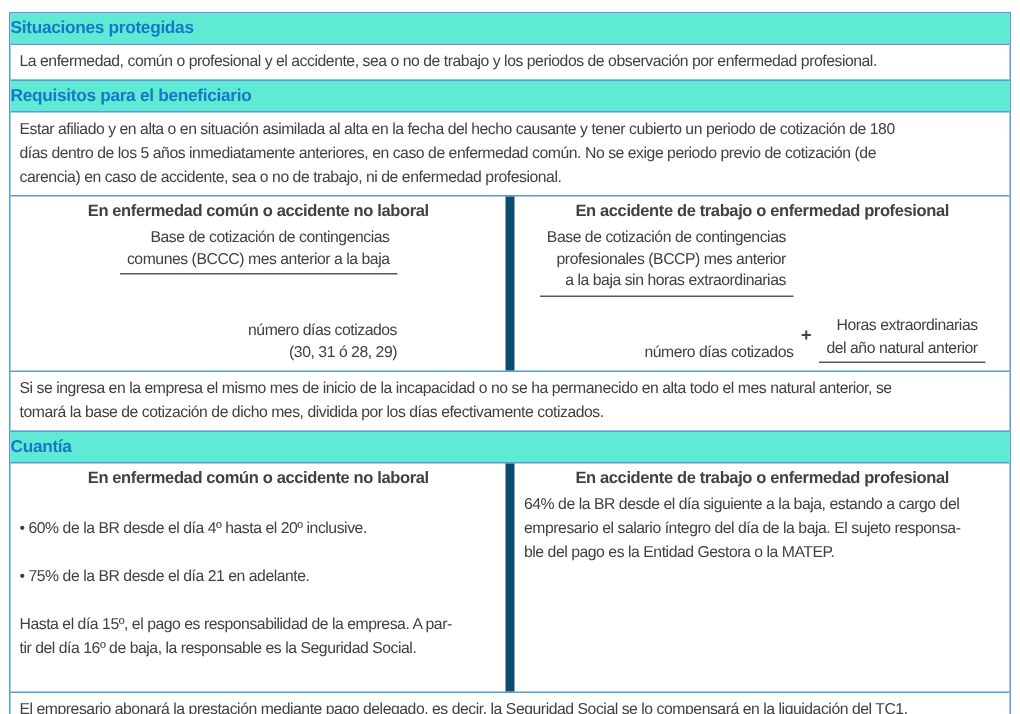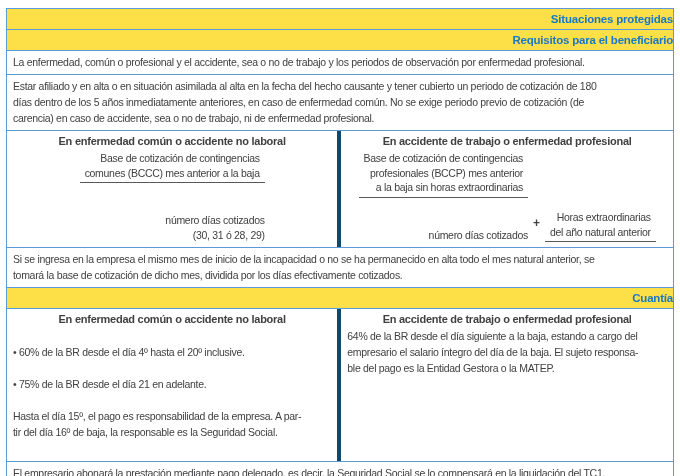--- a/index.html
+++ b/index.html
@@ -16,43 +16,43 @@
     left: 6px;
     top: 8px;
     width: 666px;
     border: 1px solid #5b9bd5;
   }
   .row {
     border-top: 1px solid #5b9bd5;
   }
   .row:first-child { border-top: none; }
   .hdr {
-    background: #fde047;
+    background: #5eead4;
     color: #1778c8;
     font-weight: bold;
     font-size: 11.5px;
     letter-spacing: -0.2px;
-    text-align: right;
+    text-align: left;
     padding: 4px 0 4px;
   }
   .txt {
     color: #414042;
     font-size: 10.5px;
     letter-spacing: -0.3px;
     line-height: 16px;
     padding: 3px 6px 4px;
     white-space: pre-line;
   }
   .cols { display: flex; align-items: stretch; }
   .col {
     box-sizing: border-box;
     padding: 2px 6px 5px;
   }
   .col-left  { width: 49.6%; }
-  .col-right { width: 50.4%; border-left: 4px solid #0c4a6e; }
+  .col-right { width: 50.4%; border-left: 6px solid #0c4a6e; }
   .col-hdr {
     color: #414042;
     font-weight: bold;
     font-size: 11px;
     letter-spacing: -0.25px;
     text-align: center;
     padding: 2px 0 3px;
   }
   .col-body {
     color: #414042;
@@ -94,23 +94,23 @@
     font-weight: bold;
     padding-bottom: 12px;
   }
 </style>
 </head>
 <body>
 
 <div class="table-wrap">
 
   <div class="row hdr">Situaciones protegidas</div>
+  <div class="row txt">La enfermedad, común o profesional y el accidente, sea o no de trabajo y los periodos de observación por enfermedad profesional.</div>
+
   <div class="row hdr">Requisitos para el beneficiario</div>
-
-  <div class="row txt">La enfermedad, común o profesional y el accidente, sea o no de trabajo y los periodos de observación por enfermedad profesional.</div>
   <div class="row txt">Estar afiliado y en alta o en situación asimilada al alta en la fecha del hecho causante y tener cubierto un periodo de cotización de 180
 días dentro de los 5 años inmediatamente anteriores, en caso de enfermedad común. No se exige periodo previo de cotización (de
 carencia) en caso de accidente, sea o no de trabajo, ni de enfermedad profesional.</div>
 
   <div class="row cols">
     <div class="col col-left">
       <div class="col-hdr">En enfermedad común o accidente no laboral</div>
       <div class="frac-center">
         <div class="frac">
           <div class="num">Base de cotización de contingencias

